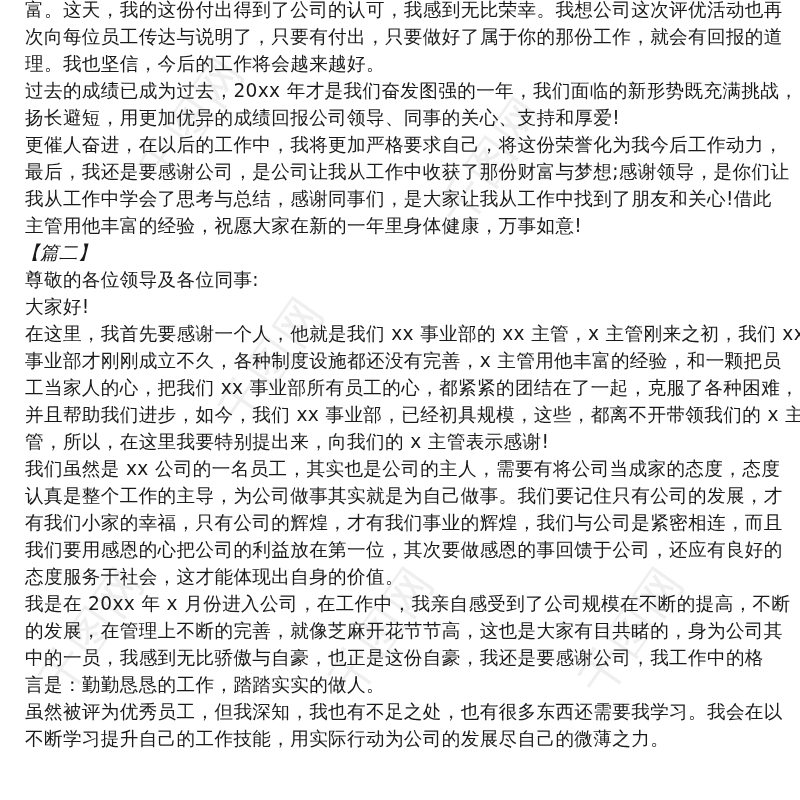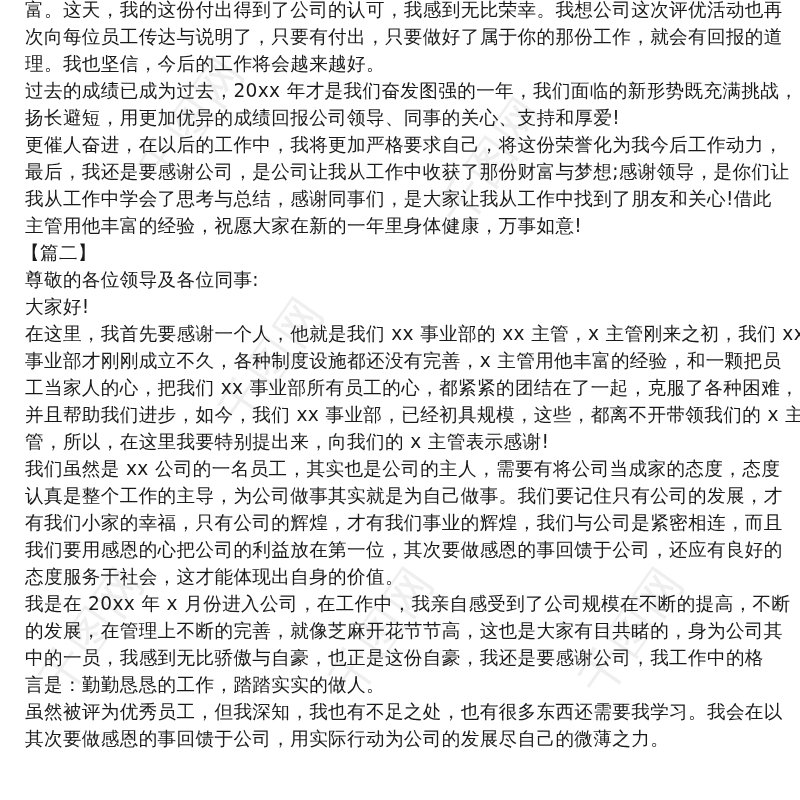--- a/index.html
+++ b/index.html
@@ -34,20 +34,21 @@
     letter-spacing: 0.35px;
   }
   .line {
     display: block;
     white-space: nowrap;
     height: 27px;
   }
   .line.heading {
     padding-left: 0px;
     margin-left: -4px;
+    font-style: italic;
   }
   .watermark {
     position: absolute;
     font-family: "DejaVu Sans", sans-serif;
     font-size: 46px;
     color: rgba(180, 180, 180, 0.22);
     transform: rotate(-55deg);
     white-space: nowrap;
     pointer-events: none;
     letter-spacing: 2px;
@@ -86,15 +87,15 @@
     <span class="line">我们虽然是 xx 公司的一名员工，其实也是公司的主人，需要有将公司当成家的态度，态度</span>
     <span class="line">认真是整个工作的主导，为公司做事其实就是为自己做事。我们要记住只有公司的发展，才</span>
     <span class="line">有我们小家的幸福，只有公司的辉煌，才有我们事业的辉煌，我们与公司是紧密相连，而且</span>
     <span class="line">我们要用感恩的心把公司的利益放在第一位，其次要做感恩的事回馈于公司，还应有良好的</span>
     <span class="line">态度服务于社会，这才能体现出自身的价值。</span>
     <span class="line">我是在 20xx 年 x 月份进入公司，在工作中，我亲自感受到了公司规模在不断的提高，不断</span>
     <span class="line">的发展，在管理上不断的完善，就像芝麻开花节节高，这也是大家有目共睹的，身为公司其</span>
     <span class="line">中的一员，我感到无比骄傲与自豪，也正是这份自豪，我还是要感谢公司，我工作中的格</span>
     <span class="line">言是：勤勤恳恳的工作，踏踏实实的做人。</span>
     <span class="line">虽然被评为优秀员工，但我深知，我也有不足之处，也有很多东西还需要我学习。我会在以</span>
-    <span class="line">其次要做感恩的事回馈于公司，用实际行动为公司的发展尽自己的微薄之力。</span>
+    <span class="line">不断学习提升自己的工作技能，用实际行动为公司的发展尽自己的微薄之力。</span>
   </div>
 </div>
 
 </body></html>

